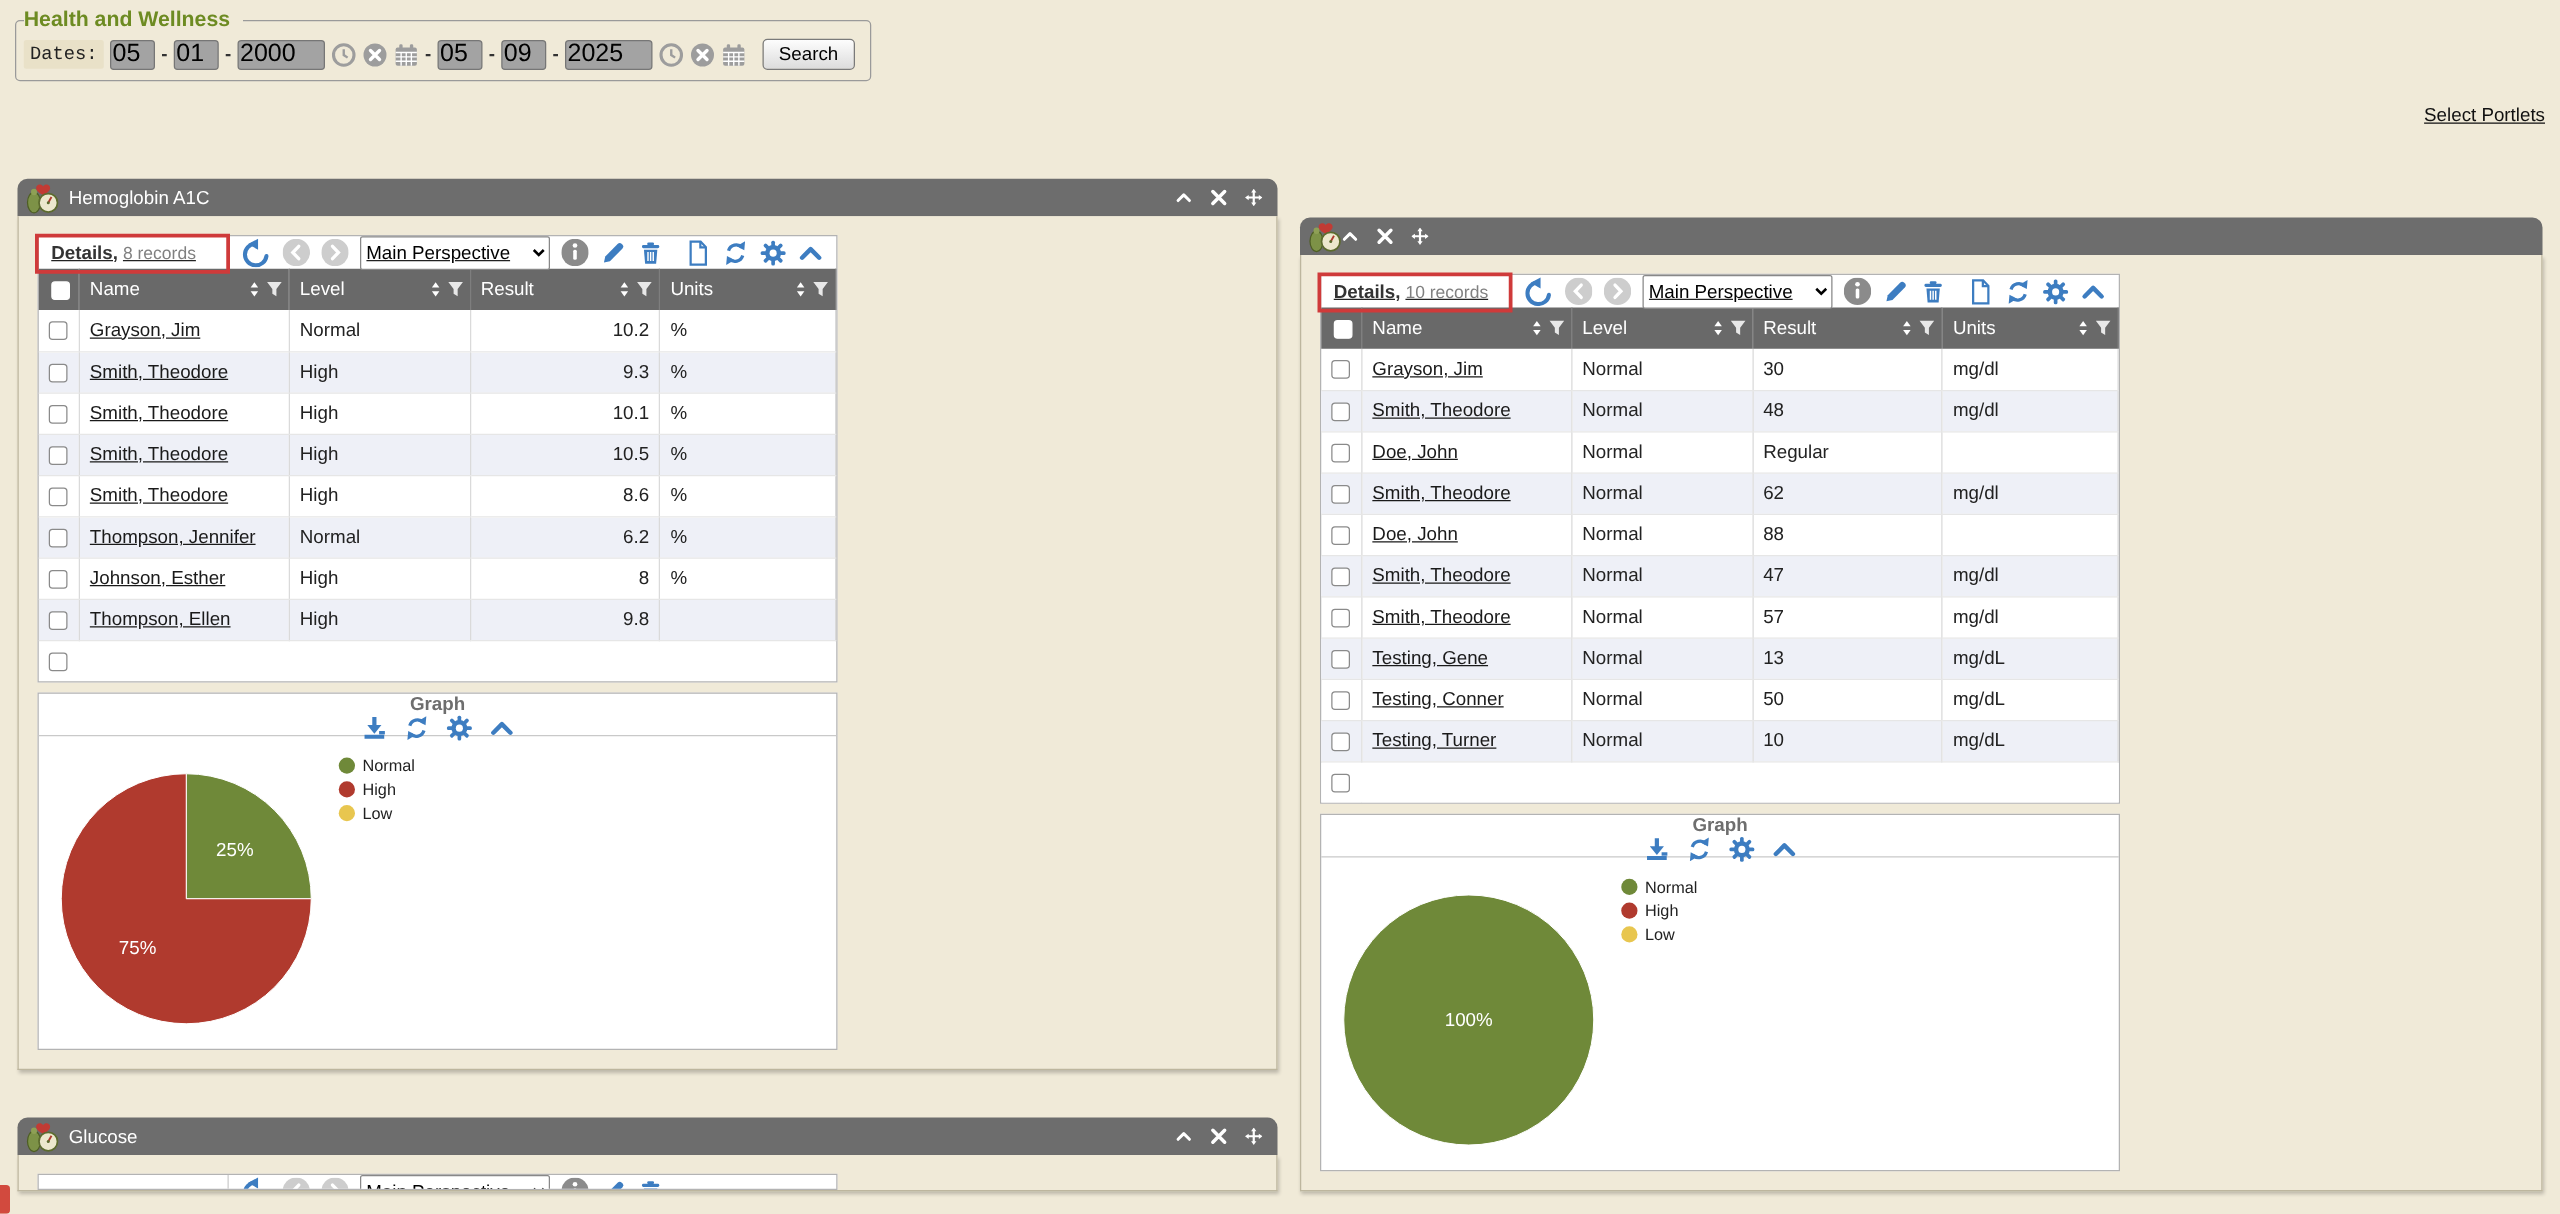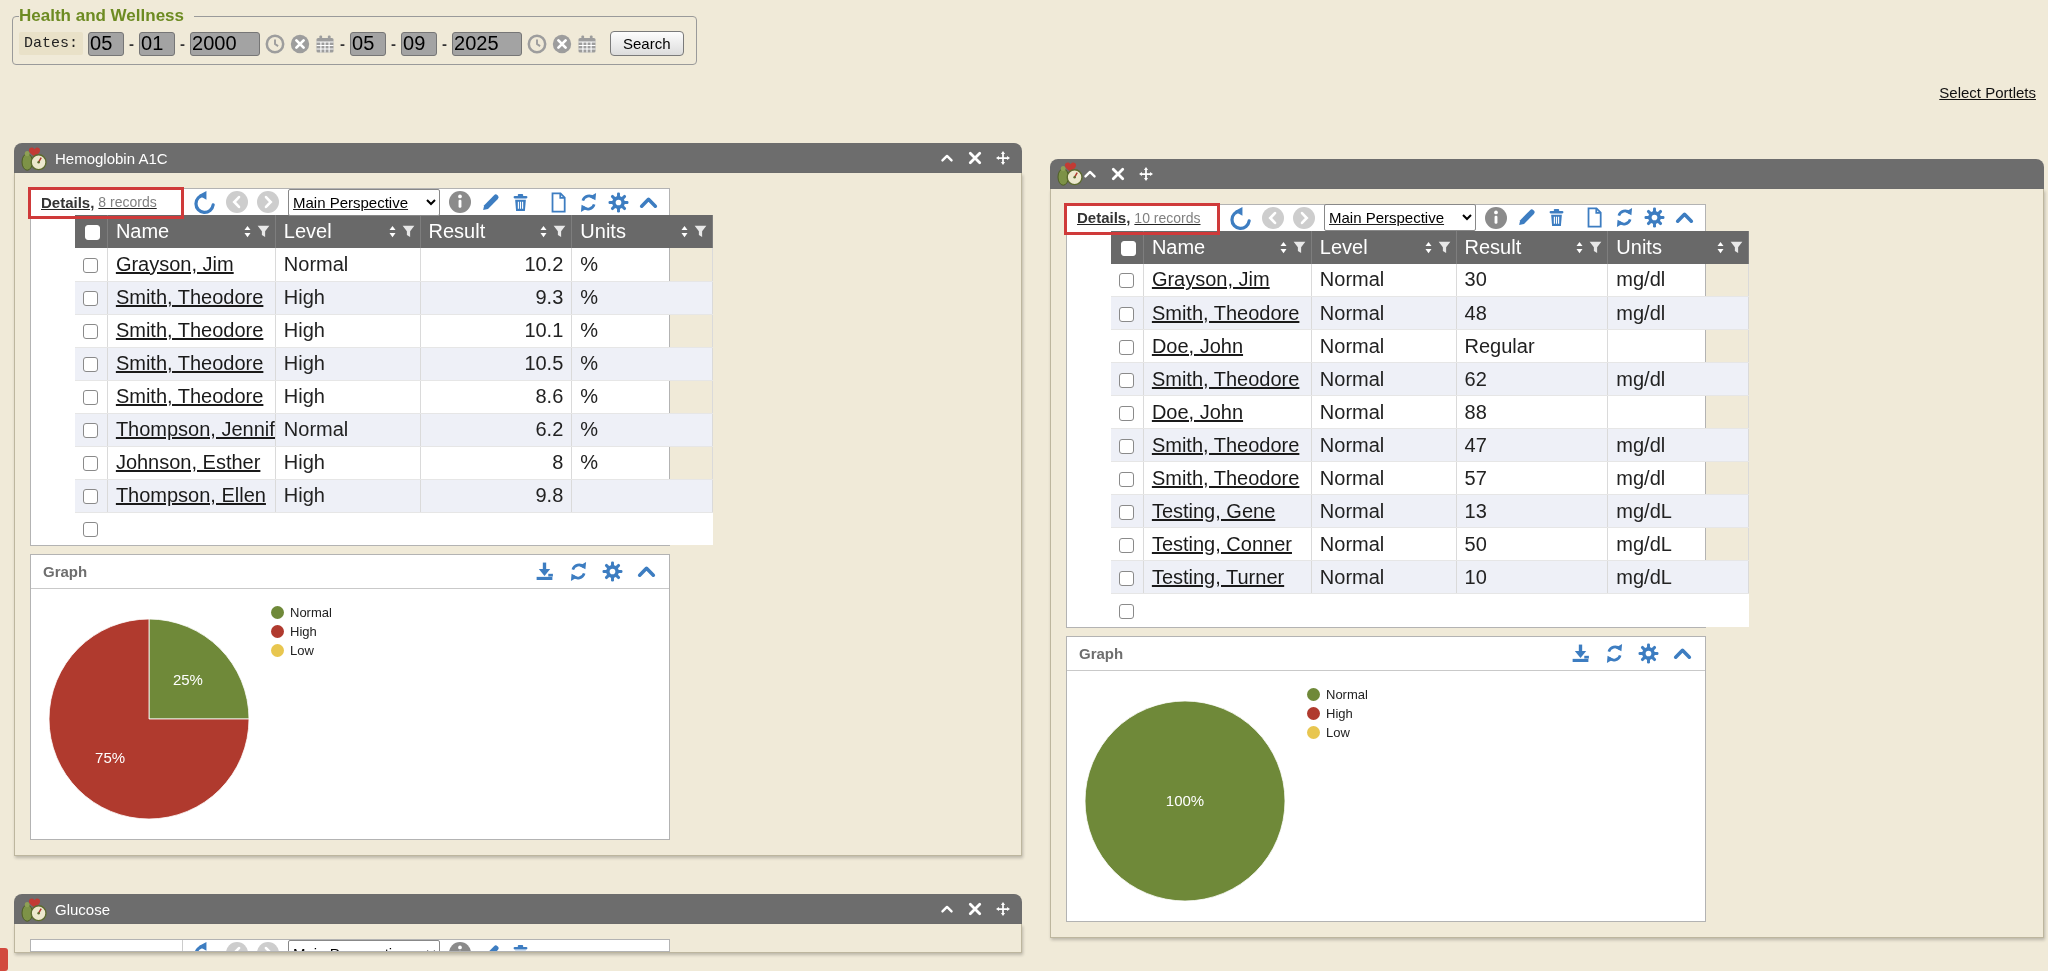--- a/index.html
+++ b/index.html
@@ -25,21 +25,21 @@
   .dash { font-weight:bold; color:#333; }
   .gicon { width:20px; height:20px; color:#9d9d9d; display:block; }
   .icon-btn { background:none; border:none; padding:0; cursor:pointer; display:flex; align-items:center; }
   .search-btn { margin-left:8px; font-size:15px; font-family:inherit; padding:3px 12px;
                 border:1px solid #7a7a7a; border-radius:4px;
                 background:linear-gradient(#fdfdfd,#dcdcdc); cursor:pointer; }
   
   .select-portlets { position:absolute; top:84px; right:12px; font-size:15px; color:#111;
                      text-decoration:underline; cursor:pointer; }
   
-  .columns { position:absolute; left:14px; top:143px; display:flex; gap:28px; align-items:center; }
+  .columns { position:absolute; left:14px; top:143px; display:flex; gap:18px; align-items:flex-end; }
   .col-left { width:1008px; } .col-right { width:994px; }
   .portlet-header {
     height:30px; background:#6d6d6d; border-radius:8px 8px 0 0;
     display:flex; align-items:center; padding:0 12px 0 6px; color:#fff;
   }
   .portlet-title { font-size:15px; margin-left:8px; flex:1; }
   .portlet-controls { display:flex; gap:14px; align-items:center; }
   .pc-icon { width:14px; height:14px; color:#fff; display:block; }
   .health-icon { width:27px; height:27px; display:block; }
   .portlet-body {
@@ -56,42 +56,42 @@
   .records { color:#808080; font-size:14px; margin-left:4px; }
   .red-annotation { position:absolute; inset:-2px -2px -4px -3px; border:3px solid #cf3a3a; pointer-events:none; }
   .toolbar-icons { display:flex; align-items:center; gap:9px; padding:0 10px; }
   .bicon { width:21px; height:21px; color:#3d7dc1; display:block; }
   .bicon.big { width:24px; height:24px; }
   .grycircle { width:22px; height:22px; display:block; }
   .perspective { height:27px; width:152px; font-size:15px; font-family:inherit;
                  border:1px solid #888; background:#fff; border-radius:2px; }
   .gap-left { margin-left:8px; }
   
-  table.grid { border-collapse:collapse; width:100%; table-layout:fixed; font-size:20px;margin-left:44px; }
+  table.grid { border-collapse:collapse; width:100%; table-layout:fixed; font-size:15px; }
   table.grid col.c-cb{width:32px;} col.c-name{width:166px;} col.c-level{width:143px;}
   col.c-result{width:150px;} col.c-units{width:139px;}
   table.grid thead th { background:#696969; height:33px; padding:0 5px 0 8px;
        border-right:1px solid #7e7e7e; font-weight:normal; color:#fff; }
   .th-inner { display:flex; align-items:center; justify-content:space-between; }
   .th-icons { display:flex; align-items:center; gap:5px; }
   .sort-ic { width:9px; height:13px; color:#fff; display:block; }
   .funnel-ic { width:13px; height:13px; color:#e8e8e8; display:block; }
   table.grid tbody td { height:33px; padding:0 8px; border-right:1px solid #dadada;
        border-bottom:1px solid #e6e6e6; overflow:hidden; white-space:nowrap; }
   table.grid tbody tr:nth-child(even) td { background:#eef0f7; }
   td.cb-cell { padding:0 0 0 7px; }
   .checkbox { width:15px; height:15px; border:1.5px solid #8a8a8a; border-radius:3px;
               background:#fff; display:inline-block; vertical-align:middle; cursor:pointer; }
   .checkbox.all { border-color:#fff; background:#fff; }
   .name-link { color:#1a1a1a; text-decoration:underline; cursor:pointer; }
   td.num { text-align:right; }
   tr.newrow td { border:none !important; height:44px; background:#fff !important; }
   
   .graph-panel { margin-top:8px; }
-  .graph-header { height:34px; display:flex; align-items:center; padding:0 12px; border-bottom:1px solid #c9c9c9; }
+  .graph-header { height:34px; display:flex; align-items:center; padding:0 12px; border-bottom:1px solid #c9c9c9;flex-direction:column; }
   .graph-title { color:#6e6e6e; font-weight:bold; font-size:15px; flex:1; }
   .graph-icons { display:flex; gap:13px; align-items:center; }
   .chart-area { position:relative; height:250px; }
   svg.pie { position:absolute; left:8px; top:20px; }
   .legend { position:absolute; left:240px; top:14px; }
   .legend-item { display:flex; align-items:center; gap:6px; height:19px; font-size:13px; color:#222; }
   .dot { width:13px; height:13px; border-radius:50%; display:inline-block; }
   
   .clip-panel { height:13px; overflow:hidden; }
   .red-fragment { position:absolute; left:0px; top:948px; width:8px; height:23px;

